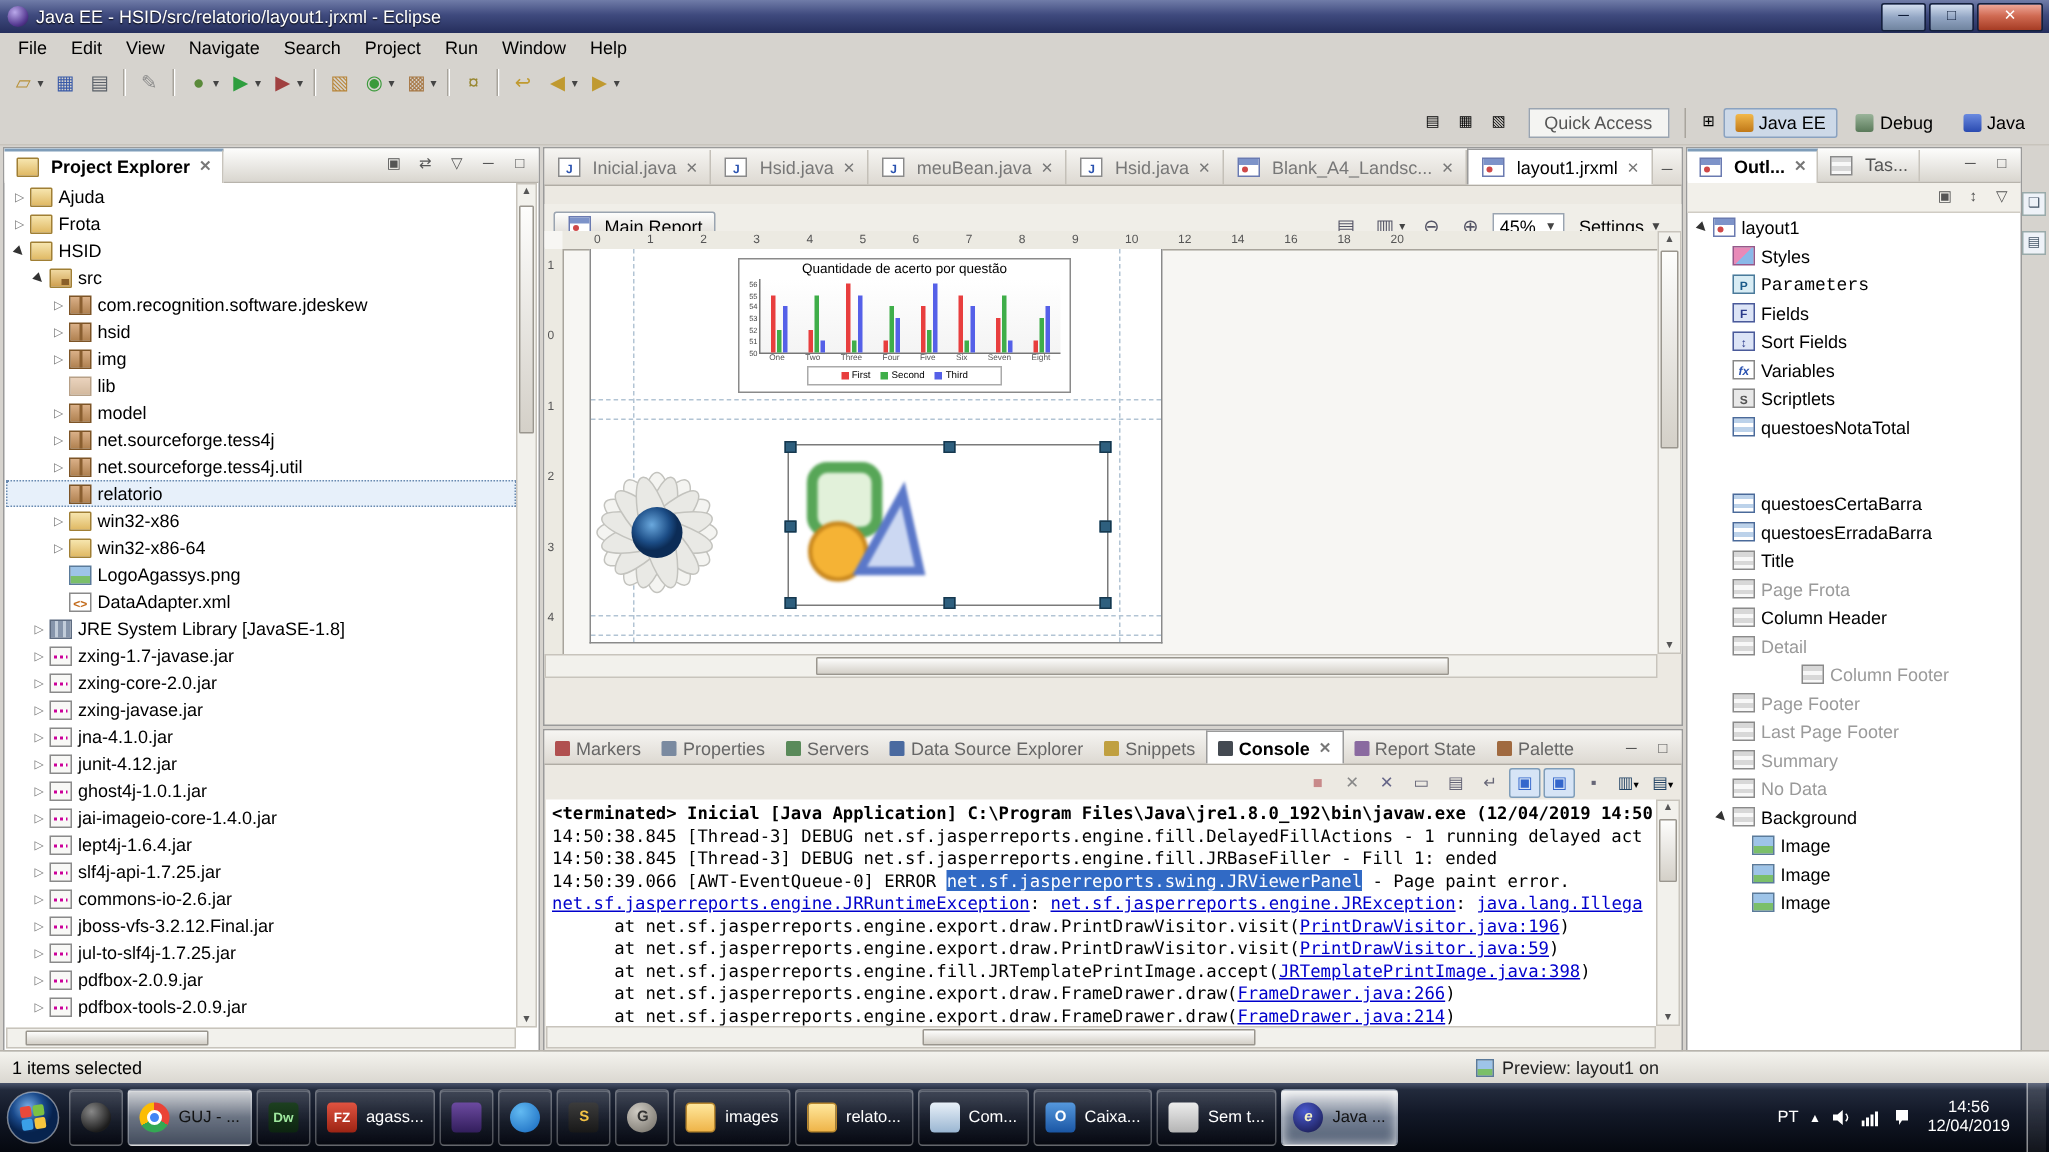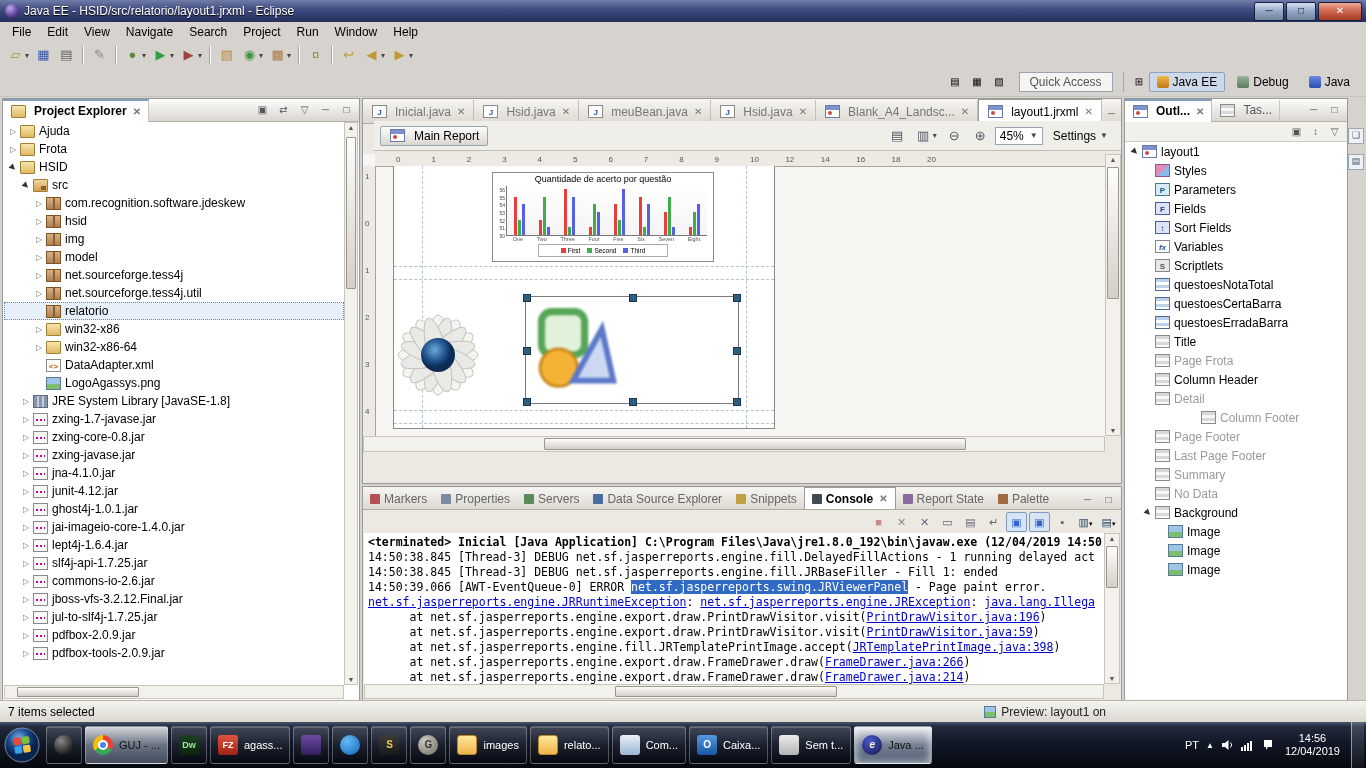--- a/index.html
+++ b/index.html
@@ -88,22 +88,22 @@
   .ti-scriptlets::after{content:"S";color:#555;}
   .ti-dataset{background:repeating-linear-gradient(#bcd2ea 0 3px,#fff 3px 6px);border:1px solid #4a6a9a;}
   .ti-band{background:repeating-linear-gradient(#d8d8d8 0 3px,#f8f8f8 3px 6px);border:1px solid #8a8a8a;}
   
   #editor{left:362px;top:98px;width:758px;height:384px;background:#ece9e2;}
   #editor-tabs{position:absolute;left:0;top:0;right:0;height:24px;display:flex;align-items:flex-end;
     background:linear-gradient(#f6f5f2,#ddd9d2);border-bottom:1px solid #b0aca4;}
   .etab{display:flex;align-items:center;gap:4px;height:23px;padding:0 8px;border-right:1px solid #c4c0b8;color:#777;white-space:nowrap;}
   .etab.active{background:#fff;color:#000;border-top:1px solid #9a9a9a;border-left:1px solid #9a9a9a;}
   #etabs-right{margin-left:auto;display:flex;color:#555;padding-right:2px;}
-  #editor-toolbar{position:absolute;left:0;top:22px;right:0;height:29px;background:#f0eee8;
-    border-bottom:1px solid #c0bcb4;display:flex;align-items:center;padding:0 6px;margin-left:11px;}
+  #editor-toolbar{position:absolute;left:0;top:37px;right:0;height:29px;background:#f0eee8;
+    border-bottom:1px solid #c0bcb4;display:flex;align-items:center;padding:0 6px;}
   #main-report-btn{display:flex;align-items:center;gap:5px;border:1px solid #9aa4b0;border-radius:2px;
     background:linear-gradient(#fdfdfc,#dad7d0);padding:2px 8px;}
   #etb-right{margin-left:auto;display:flex;align-items:center;gap:3px;}
   #zoom-combo{display:flex;align-items:center;border:1px solid #9aa4b0;background:#fff;padding:1px 4px;gap:6px;}
   #zoom-dd{font-size:8px;color:#444;}
   #settings-btn{display:flex;align-items:center;gap:4px;padding:2px 6px;border:1px solid transparent;}
   #canvas-wrap{position:absolute;left:0;top:55px;right:0;height:282px;background:#f7f6f3;overflow:hidden;}
   #hruler{position:absolute;left:12px;top:0;right:16px;height:12px;background:#eceae2;border-bottom:1px solid #a8a49c;
     font-size:8px;color:#555;}
   #hruler .rl{position:absolute;top:1px;}
@@ -369,20 +369,25 @@
           <span class="arrow">▷</span>
           <span class="ticon ti-package"></span>
           <span class="tlabel">hsid</span>
         </div>
         <div class="trow" style="padding-left: 29px;">
           <span class="arrow">▷</span>
           <span class="ticon ti-package"></span>
           <span class="tlabel">img</span>
         </div>
         <div class="trow" style="padding-left: 29px;">
+          <span class="arrow"></span>
+          <span class="ticon ti-package-empty"></span>
+          <span class="tlabel">lib</span>
+        </div>
+        <div class="trow" style="padding-left: 29px;">
           <span class="arrow">▷</span>
           <span class="ticon ti-package"></span>
           <span class="tlabel">model</span>
         </div>
         <div class="trow" style="padding-left: 29px;">
           <span class="arrow">▷</span>
           <span class="ticon ti-package"></span>
           <span class="tlabel">net.sourceforge.tess4j</span>
         </div>
         <div class="trow" style="padding-left: 29px;">
@@ -400,42 +405,42 @@
           <span class="ticon ti-folder"></span>
           <span class="tlabel">win32-x86</span>
         </div>
         <div class="trow" style="padding-left: 29px;">
           <span class="arrow">▷</span>
           <span class="ticon ti-folder"></span>
           <span class="tlabel">win32-x86-64</span>
         </div>
         <div class="trow" style="padding-left: 29px;">
           <span class="arrow"></span>
+          <span class="ticon ti-file-png"></span>
+          <span class="tlabel">LogoAgassys.png</span>
+        </div>
+        <div class="trow" style="padding-left: 29px;">
+          <span class="arrow"></span>
           <span class="ticon ti-file-xml"></span>
           <span class="tlabel">DataAdapter.xml</span>
         </div>
-        <div class="trow" style="padding-left: 29px;">
-          <span class="arrow"></span>
-          <span class="ticon ti-file-png"></span>
-          <span class="tlabel">LogoAgassys.png</span>
-        </div>
         <div class="trow" style="padding-left: 16px;">
           <span class="arrow">▷</span>
           <span class="ticon ti-library"></span>
           <span class="tlabel">JRE System Library [JavaSE-1.8]</span>
         </div>
         <div class="trow" style="padding-left: 16px;">
           <span class="arrow">▷</span>
           <span class="ticon ti-jar"></span>
           <span class="tlabel">zxing-1.7-javase.jar</span>
         </div>
         <div class="trow" style="padding-left: 16px;">
           <span class="arrow">▷</span>
           <span class="ticon ti-jar"></span>
-          <span class="tlabel">zxing-core-0.8.jar</span>
+          <span class="tlabel">zxing-core-2.0.jar</span>
         </div>
         <div class="trow" style="padding-left: 16px;">
           <span class="arrow">▷</span>
           <span class="ticon ti-jar"></span>
           <span class="tlabel">zxing-javase.jar</span>
         </div>
         <div class="trow" style="padding-left: 16px;">
           <span class="arrow">▷</span>
           <span class="ticon ti-jar"></span>
           <span class="tlabel">jna-4.1.0.jar</span>
@@ -825,21 +830,21 @@
         <div class="trow" style="padding-left: 3px;">
           <span class="arrow exp"><span>▶</span></span>
           <span class="ticon ti-report"></span>
           <span class="tlabel">layout1</span>
         </div>
         <div class="trow" style="padding-left: 16px;">
           <span class="arrow"></span>
           <span class="ticon ti-styles"></span>
           <span class="tlabel">Styles</span>
         </div>
-        <div class="trow" style="padding-left: 16px;">
+        <div class="trow" style="padding-left: 16px; font-family: Liberation Mono, monospace;">
           <span class="arrow"></span>
           <span class="ticon ti-parameters"></span>
           <span class="tlabel">Parameters</span>
         </div>
         <div class="trow" style="padding-left: 16px;">
           <span class="arrow"></span>
           <span class="ticon ti-fields"></span>
           <span class="tlabel">Fields</span>
         </div>
         <div class="trow" style="padding-left: 16px;">
@@ -855,21 +860,21 @@
         <div class="trow" style="padding-left: 16px;">
           <span class="arrow"></span>
           <span class="ticon ti-scriptlets"></span>
           <span class="tlabel">Scriptlets</span>
         </div>
         <div class="trow" style="padding-left: 16px;">
           <span class="arrow"></span>
           <span class="ticon ti-dataset"></span>
           <span class="tlabel">questoesNotaTotal</span>
         </div>
-        <div class="trow" style="padding-left: 16px;">
+        <div class="trow" style="padding-left: 16px; margin-top: 32px;">
           <span class="arrow"></span>
           <span class="ticon ti-dataset"></span>
           <span class="tlabel">questoesCertaBarra</span>
         </div>
         <div class="trow" style="padding-left: 16px;">
           <span class="arrow"></span>
           <span class="ticon ti-dataset"></span>
           <span class="tlabel">questoesErradaBarra</span>
         </div>
         <div class="trow" style="padding-left: 16px;">
@@ -939,21 +944,21 @@
         </div>
       </div>
   </div>
 
   <div id="right-strip">
     <div class="strip-ic">❏</div>
     <div class="strip-ic">▤</div>
   </div>
 
   <div id="statusbar">
-    <span id="status-left">7 items selected</span>
+    <span id="status-left">1 items selected</span>
     <span id="status-right">
       <span class="sic"></span>
       <span>Preview: layout1 on</span>
     </span>
   </div>
 
   <div id="taskbar">
     <svg id="start-orb" viewBox="0 0 40 40">
       <defs>
         <radialGradient id="orb" cx="40%" cy="30%">

